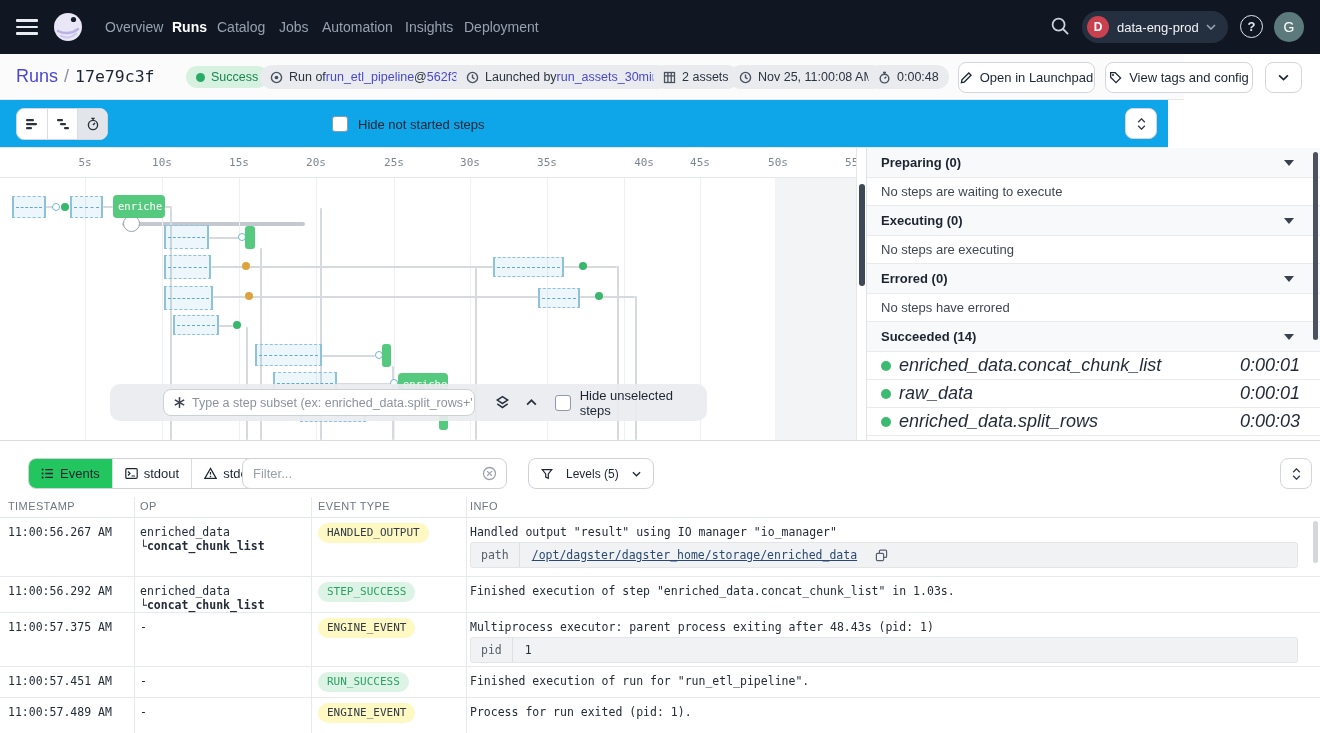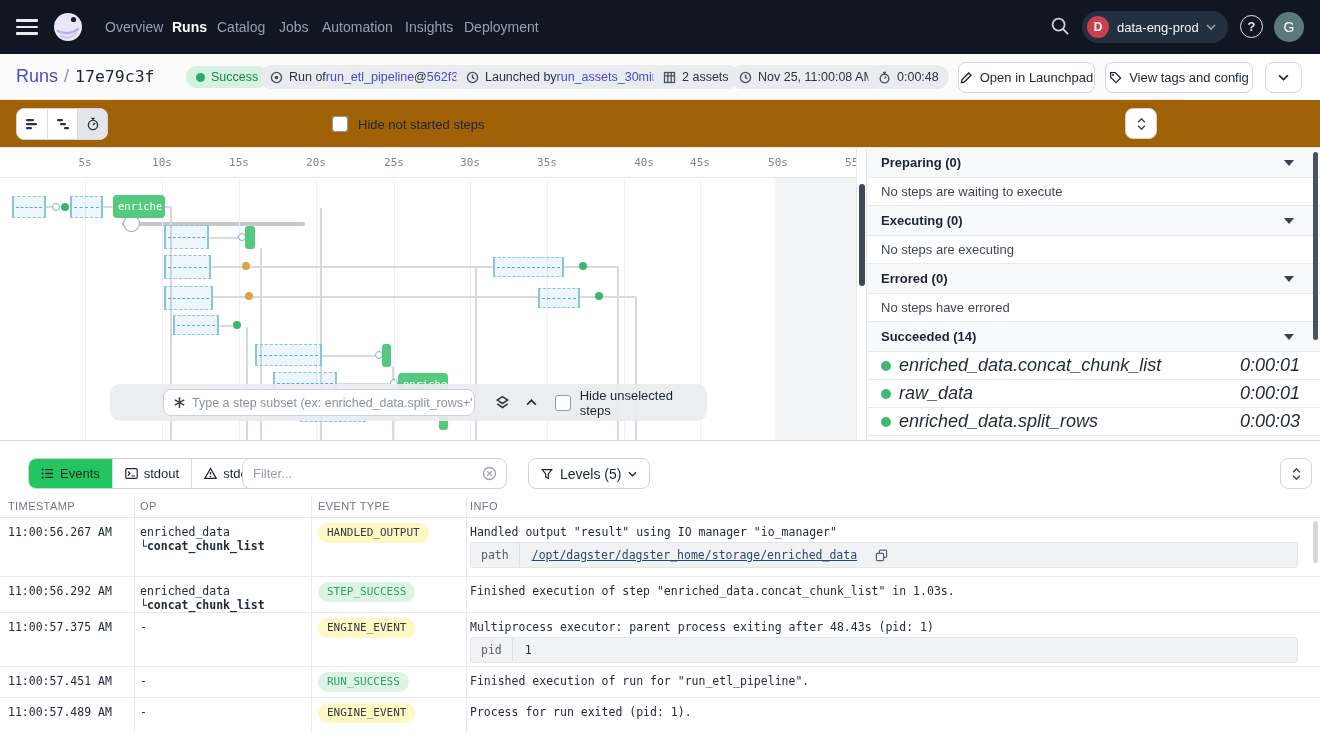--- a/index.html
+++ b/index.html
@@ -36,21 +36,21 @@
   .status-badge .dot { width:9px; height:9px; border-radius:50%; background:#27ab67; margin-right:6px; }
   .hpill { position:absolute; top:11px; height:24px; background:#e9ebee; border-radius:12px; display:flex;
            align-items:center; padding:0 10px; font-size:12.5px; color:#2a3340; white-space:nowrap; }
   .hpill svg { margin-right:6px; flex:none; }
   .hpill .link { color:#4a48d3; cursor:pointer; }
   .btn { position:absolute; top:8px; height:31px; background:#fff; border:1px solid #d2d6dc; border-radius:8px;
          display:flex; align-items:center; justify-content:center; font-size:13px; color:#1c2633; cursor:pointer; }
   .btn svg { margin-right:7px; }
 
   
-  #toolbar { position:absolute; left:0; top:100px; width:1320px; height:48px; background:#a16207; border-bottom:1px solid #e6e9ec; }
+  #toolbar { position:absolute; left:0; top:100px; width:1168px; height:48px; background:#0ea5e9; border-bottom:1px solid #e6e9ec; }
   .seg-group { position:absolute; left:16px; top:8px; height:32px; border:1px solid #d2d6dc; border-radius:8px;
                display:flex; overflow:hidden; background:#fff; }
   .seg { width:30px; height:100%; display:flex; align-items:center; justify-content:center; cursor:pointer; color:#2a3340; }
   .seg + .seg { border-left:1px solid #d9dce1; }
   .seg.active { background:#e2e5e9; }
   .slider-track { position:absolute; left:122px; top:122px; width:183px; height:4px; background:#c4c9d1; border-radius:2px; }
   .slider-knob { position:absolute; left:123px; top:115px; width:17px; height:17px; border-radius:50%;
                  background:#fff; border:1.5px solid #97a1ad; cursor:pointer; }
   .checkbox { width:16px; height:16px; border:1.5px solid #8f9aa8; border-radius:3px; background:#fff; cursor:pointer; flex:none; }
   .cb-row { position:absolute; display:flex; align-items:center; font-size:13px; color:#1c2633; }
@@ -107,21 +107,21 @@
                display:flex; overflow:hidden; background:#fff; }
   .tab { display:flex; align-items:center; padding:0 12px; font-size:13px; color:#1c2633; cursor:pointer; }
   .tab + .tab { border-left:1px solid #d9dce1; }
   .tab.active { background:#22c55e; }
   .tab svg { margin-right:6px; }
   #filter-wrap { position:absolute; left:242px; top:17px; width:265px; height:31px; border:1px solid #cfd3d9;
                  border-radius:8px; background:#fff; display:flex; align-items:center; }
   #filter-input { border:none; outline:none; flex:1; padding:0 10px; font-size:13px; color:#333; font-family:"Liberation Sans",sans-serif; }
   #filter-input::placeholder { color:#98a0ab; }
   .levels-btn { position:absolute; left:528px; top:17px; height:31px; border:1px solid #cfd3d9; border-radius:8px;
-                background:#fff; display:flex; align-items:center; padding:0 12px; font-size:14px; color:#1c2633; cursor:pointer; gap:7px; }
+                background:#fff; display:flex; align-items:center; padding:0 12px; font-size:12px; color:#1c2633; cursor:pointer; gap:13px; }
   .ev-head { position:absolute; top:56px; left:0; width:1320px; height:21px; border-bottom:1px solid #e3e6e9; }
   .ev-head span { position:absolute; top:3px; font-size:11px; color:#6e7683; letter-spacing:0.4px; }
   .col-div { position:absolute; top:56px; width:1px; height:237px; background:#e7eaec; }
   .ev-row { position:absolute; left:0; width:1320px; border-bottom:1px solid #e7eaec;
             font-family:"DejaVu Sans Mono",monospace; font-size:11.5px; color:#232c38; }
   .ev-ts { position:absolute; left:8px; top:7px; }
   .ev-op { position:absolute; left:140px; top:7px; line-height:14px; }
   .ev-op .op2 { font-weight:bold; }
   .ev-badge { position:absolute; left:318px; top:5px; height:20px; border-radius:10px; padding:0 9px;
               font-size:11px; line-height:20px; }

